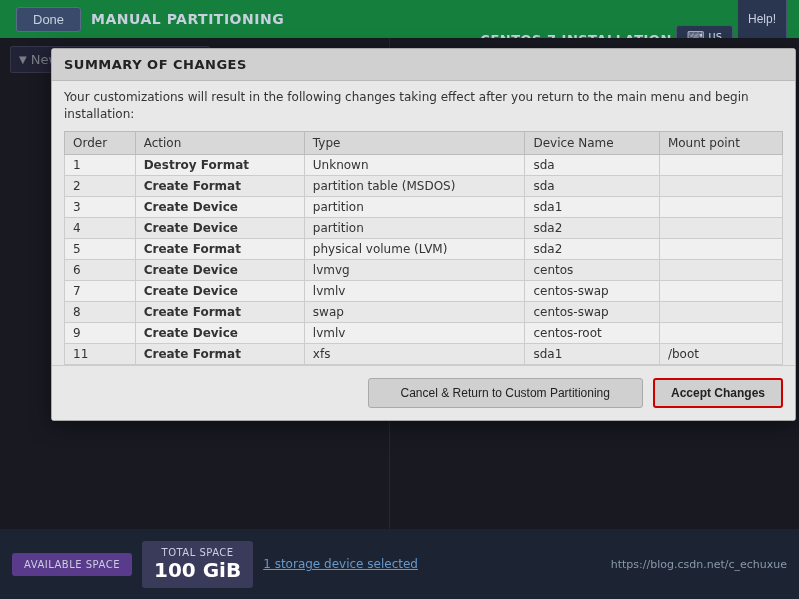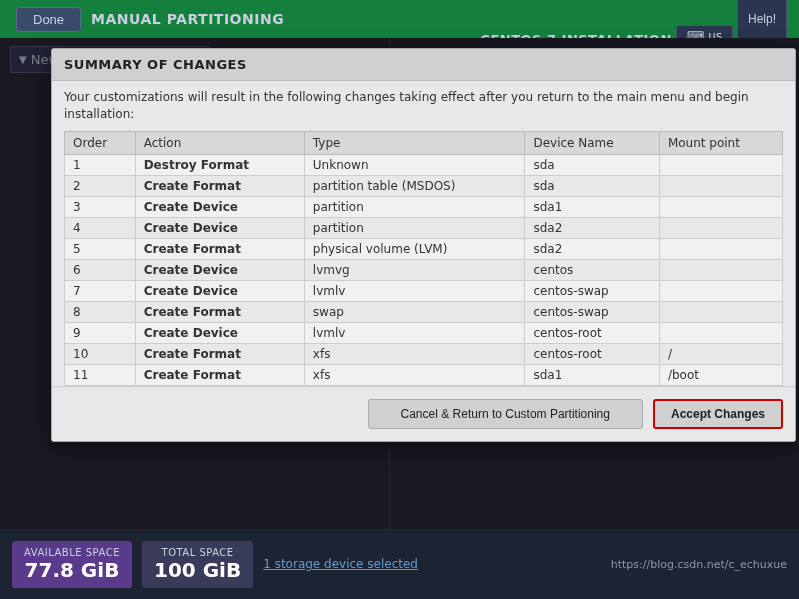--- a/index.html
+++ b/index.html
@@ -369,27 +369,20 @@
       <td></td>
     </tr>
               <tr>
       <td>9</td>
       <td class="action-create">Create Device</td>
       <td>lvmlv</td>
       <td>centos-root</td>
       <td></td>
     </tr>
               <tr>
-      <td>10</td>
-      <td class="action-create">Create Format</td>
-      <td>xfs</td>
-      <td>centos-root</td>
-      <td>/</td>
-    </tr>
-              <tr>
       <td>11</td>
       <td class="action-create">Create Format</td>
       <td>xfs</td>
       <td>sda1</td>
       <td>/boot</td>
     </tr>
             </tbody>
         </table>
       </div>
 
@@ -397,21 +390,20 @@
         <button class="cancel-btn">Cancel &amp; Return to Custom Partitioning</button>
         <button class="accept-btn">Accept Changes</button>
       </div>
     </div>
   </div>
 </div>
 
 <div class="bottom-bar">
   <div class="space-badge available-badge">
     <div class="space-label">AVAILABLE SPACE</div>
-    <div class="space-value">77.8 GiB</div>
   </div>
   <div class="space-badge total-badge">
     <div class="space-label">TOTAL SPACE</div>
     <div class="space-value">100 GiB</div>
   </div>
   <a class="bottom-link">1 storage device selected</a>
   <span class="bottom-url">https://blog.csdn.net/c_echuxue</span>
 </div>
 
 </body></html>

